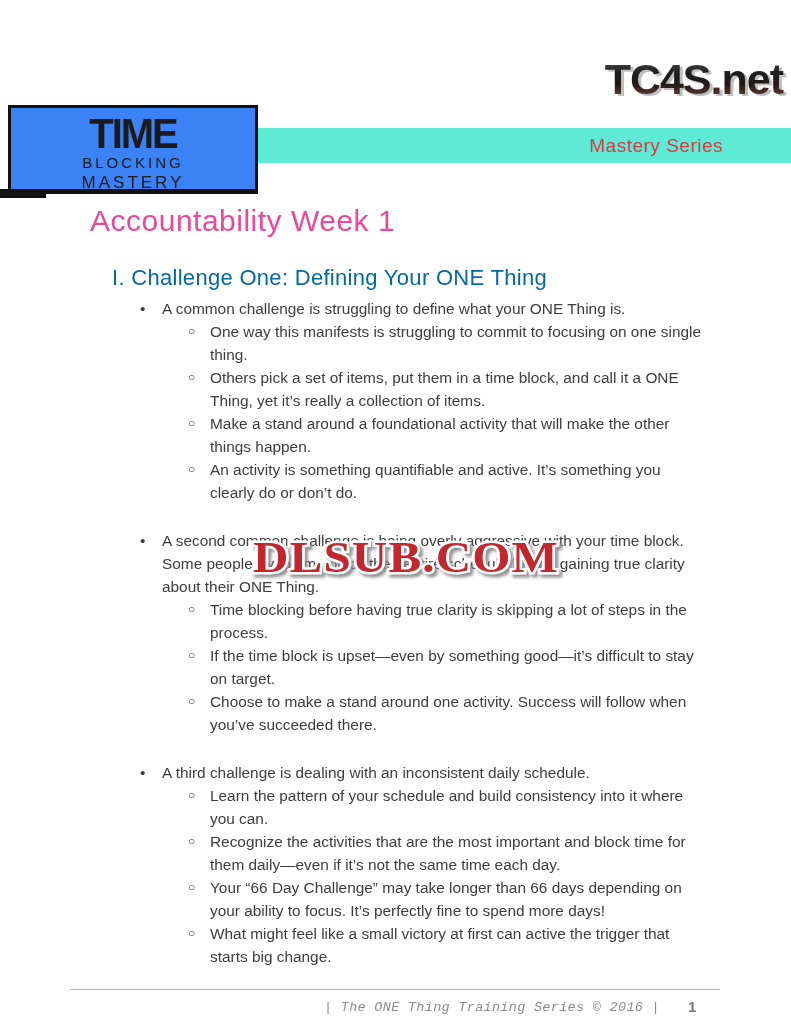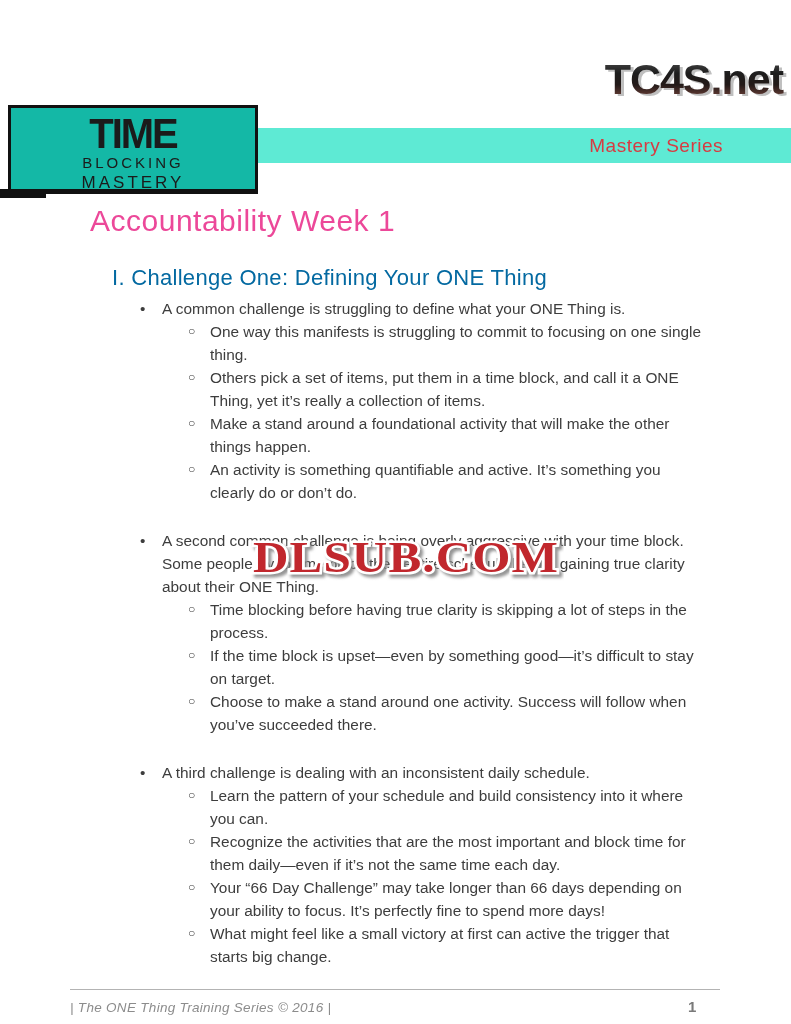--- a/index.html
+++ b/index.html
@@ -3,21 +3,21 @@
 <meta charset="utf-8">
 <style>
   html,body{margin:0;padding:0;background:#ffffff;}
   #page{position:relative;width:791px;height:1024px;background:#ffffff;overflow:hidden;
         font-family:"Liberation Sans",sans-serif;margin-top:48px;}
 
   
   .tc4s{position:absolute;top:2px;right:4px;width:232px;height:56px;}
 
   
-  .logo-box{position:absolute;left:8px;top:57px;width:244px;height:81px;background:#14b8a6;
+  .logo-box{position:absolute;left:8px;top:57px;width:244px;height:81px;background:#3b82f6;
             border:3px solid #111111;border-bottom-width:5px;text-align:center;z-index:3;}
   .logo-time{font-weight:bold;font-size:40px;letter-spacing:-2px;color:#1b1b1b;line-height:42px;
              margin-top:4px;transform:scaleY(1.04);}
   .logo-blocking{font-size:15px;letter-spacing:3px;color:#1b1b1b;line-height:18px;font-weight:500;}
   .logo-mastery{font-size:17px;letter-spacing:3px;color:#1b1b1b;line-height:21px;font-weight:500;}
   .logo-shadow{position:absolute;left:0;top:141px;width:46px;height:9px;background:#111111;z-index:2;}
 
   
   .banner{position:absolute;left:255px;top:80px;width:536px;height:35px;background:#5eead4;z-index:1;}
   .banner-text{position:absolute;right:68px;top:0;height:35px;line-height:36px;
@@ -36,22 +36,22 @@
   .main-text{width:540px;}
   .sub{margin-left:48px;}
   .sub .marker{font-size:12px;}
   .sub-text{width:494px;}
 
   
   .watermark{position:absolute;left:248px;top:483px;width:316px;height:54px;z-index:5;}
 
   
   .footer-rule{position:absolute;left:70px;top:941px;width:650px;height:1px;background:#b3b3b3;}
-  .footer-series{position:absolute;left:70px;top:952px;width:590px;text-align:left;
-                 font-style:italic;font-size:13.5px;color:#8c8c8c;letter-spacing:0.3px;}
+  .footer-series{position:absolute;left:70px;top:952px;width:590px;text-align:right;
+                 font-style:italic;font-size:13.5px;color:#8c8c8c;letter-spacing:0.3px;font-family:Liberation Mono, monospace;}
   .page-number{position:absolute;left:688px;top:950px;font-size:15px;font-weight:bold;color:#7a7a7a;}
 
   
   .traders{position:absolute;right:-2px;top:972px;width:318px;height:52px;}
 </style>
 </head>
 <body>
 
 <div id="page">
 

